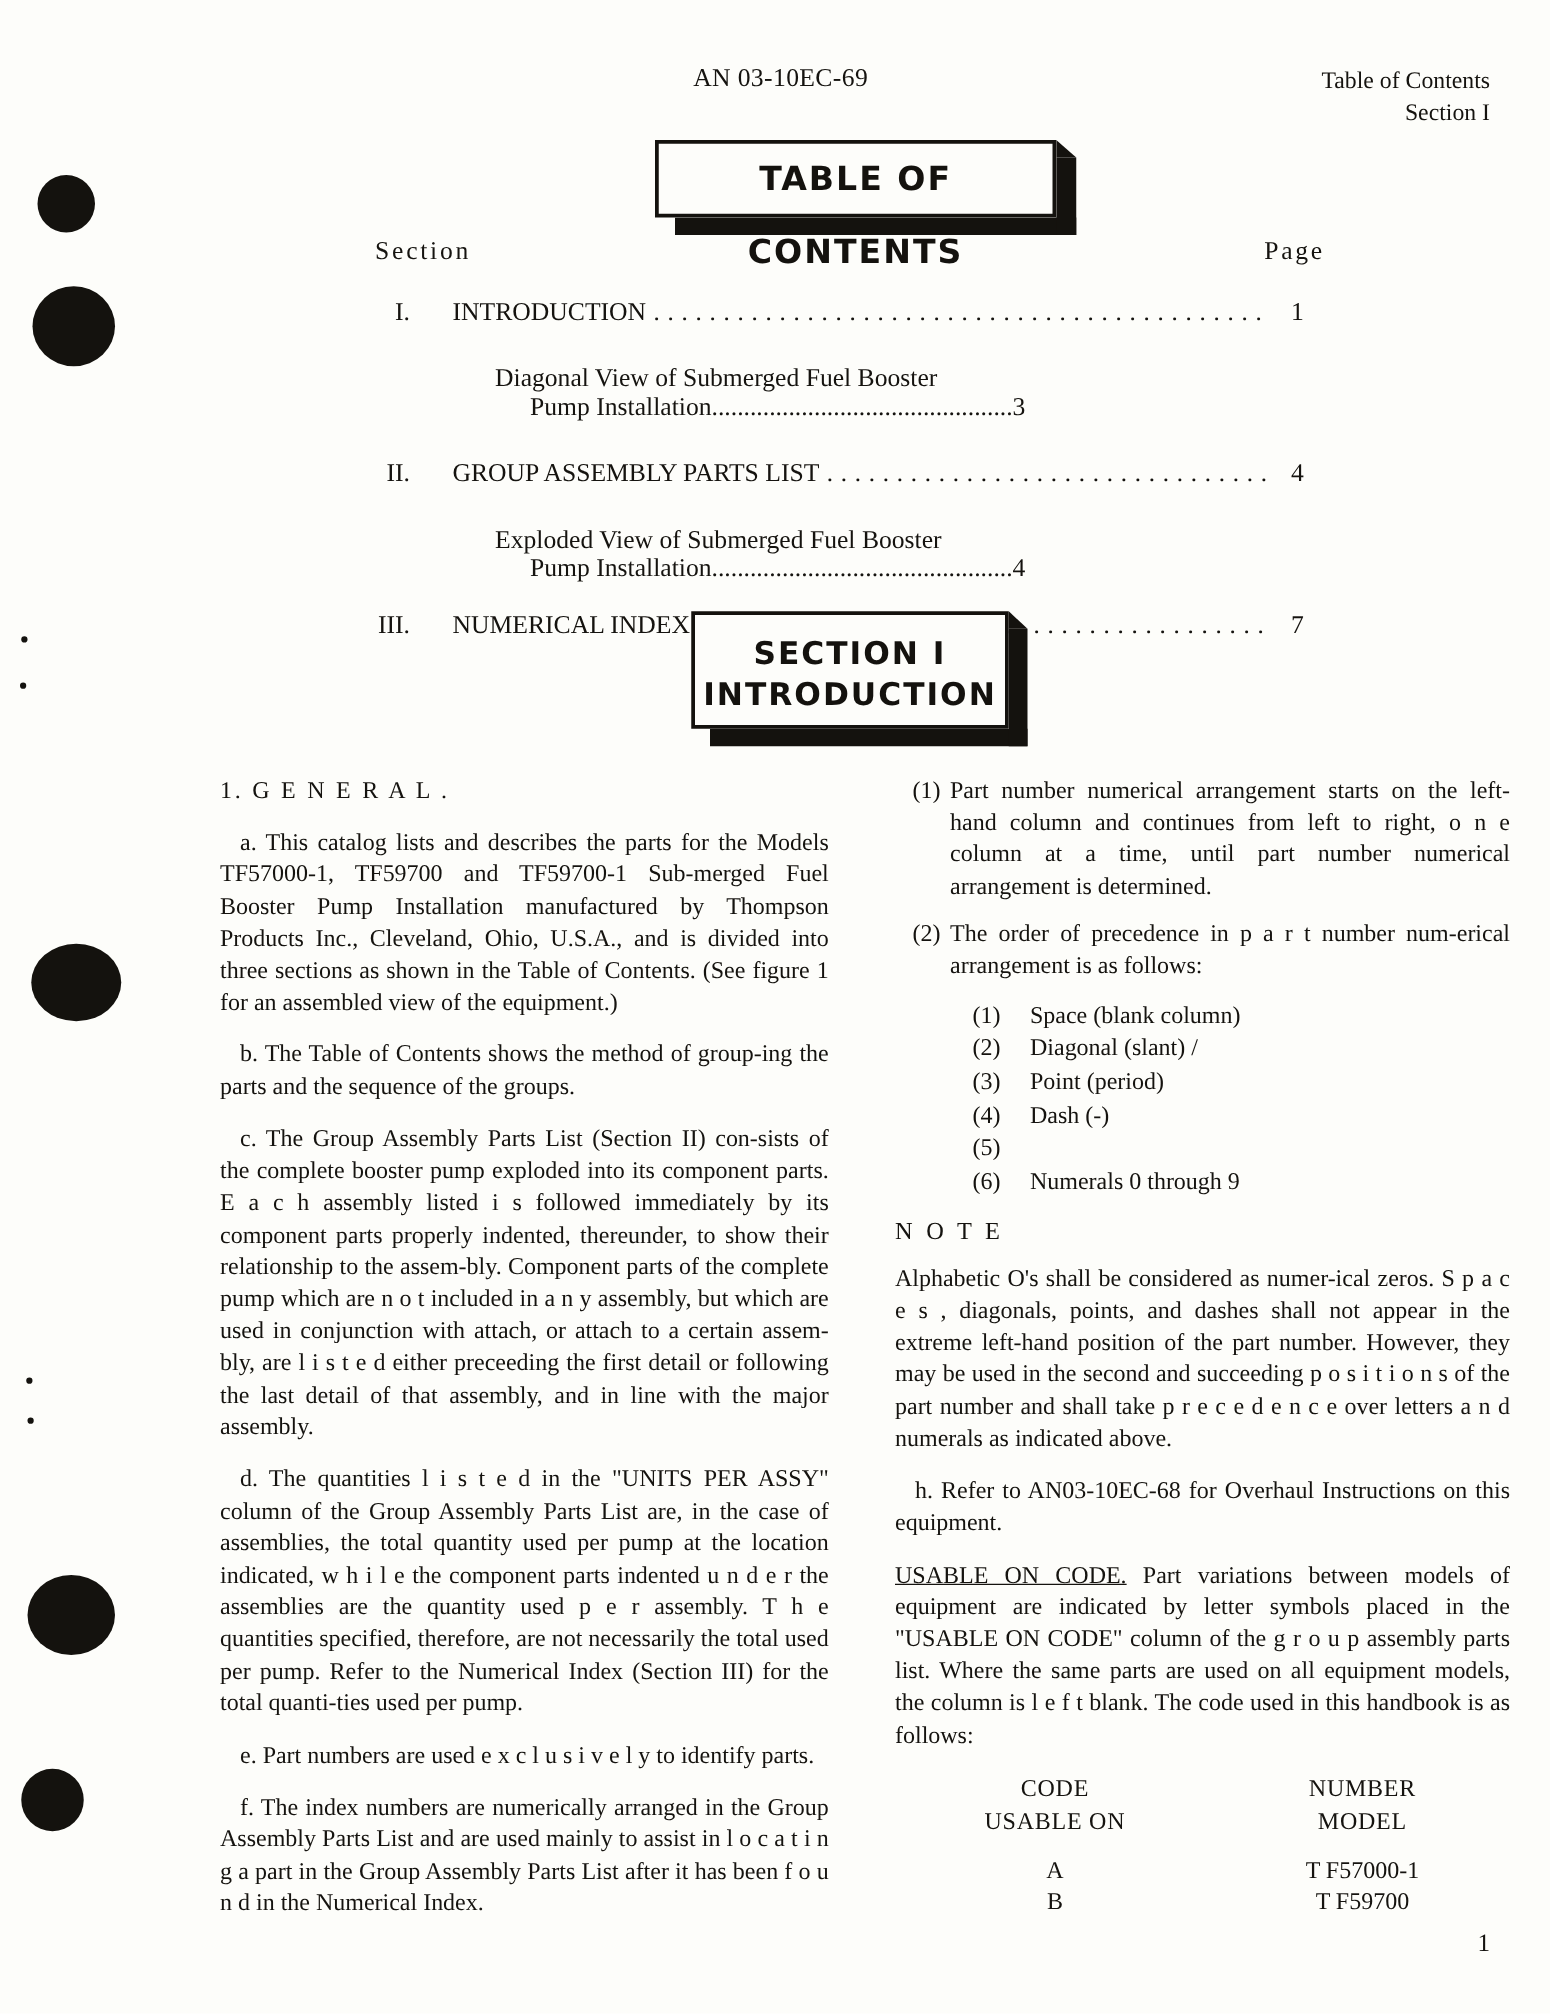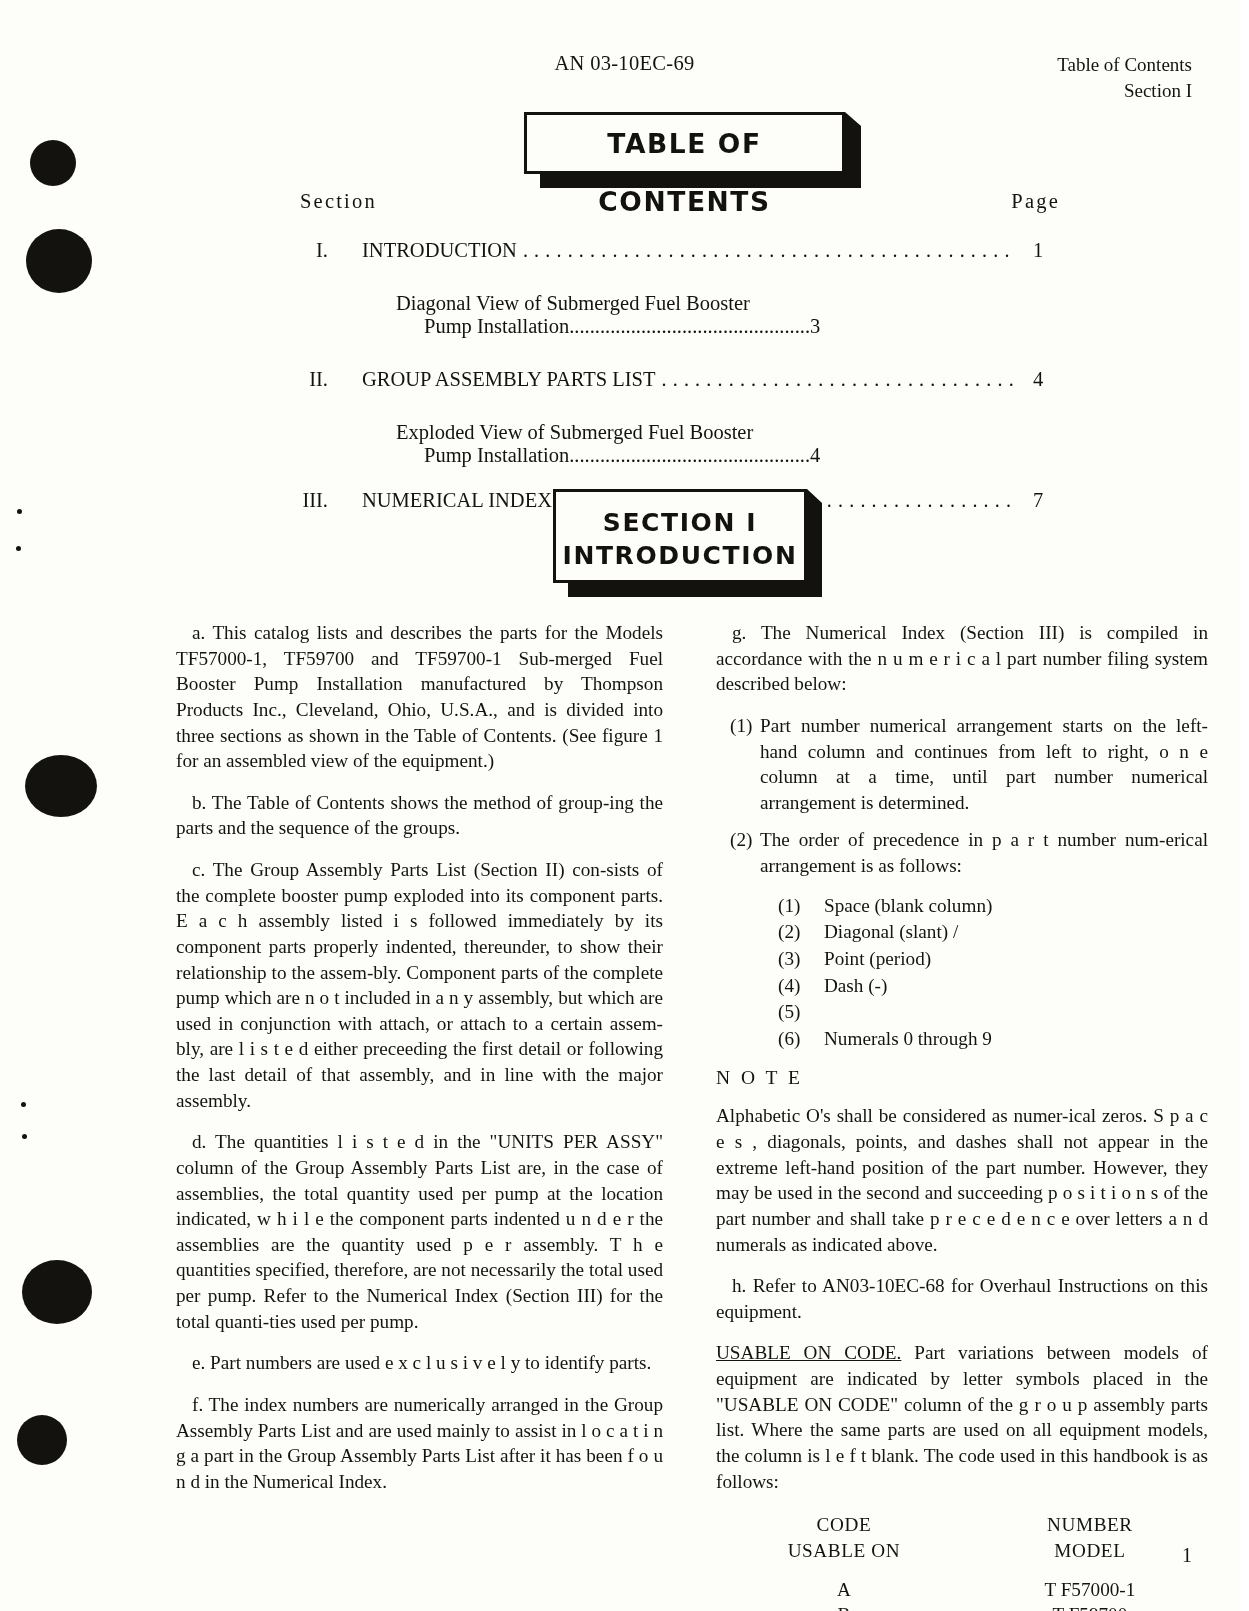--- a/index.html
+++ b/index.html
@@ -249,30 +249,30 @@
     <div class="banner-corner" id="sec-tri-tr"></div>
     <div class="banner" id="sec-banner">
       <div>SECTION  I</div>
       <div>INTRODUCTION</div>
     </div>
   </div>
 
   <div class="body">
 
     <div class="col col-left">
+      <p class="heading-sp">1.  G E N E R A L .</p>
       <p class="p-indent">a.   This catalog lists and describes the parts  for the Models TF57000-1,  TF59700 and TF59700-1 Sub-merged Fuel Booster Pump Installation manufactured by Thompson Products Inc.,  Cleveland, Ohio, U.S.A., and is divided into three sections as shown in the Table of Contents.  (See  figure  1  for  an  assembled view of the equipment.)</p>
       <p class="p-indent">b.  The Table of Contents shows the method of group-ing the parts and the sequence of the groups.</p>
       <p class="p-indent">c.  The Group Assembly Parts List (Section II) con-sists of the complete booster pump exploded into its component parts.  E a c h  assembly listed i s  followed immediately by its component parts properly indented, thereunder, to show their relationship to the assem-bly. Component parts of the complete pump which are n o t  included in a n y  assembly, but which are used in conjunction with attach, or attach to a certain assem-bly, are l i s t e d  either preceeding the first detail or following the last detail of that assembly, and in line with the major assembly.</p>
       <p class="p-indent">d.  The quantities l i s t e d  in  the "UNITS PER ASSY" column of the Group Assembly Parts List are, in the case of assemblies, the total quantity used per pump at the location indicated, w h i l e  the component parts indented u n d e r  the assemblies are the quantity used p e r assembly.  T h e  quantities specified, therefore, are not necessarily the total used per pump.  Refer to the Numerical Index (Section III) for the total quanti-ties used per pump.</p>
       <p class="p-indent">e.  Part numbers are used e x c l u s i v e l y to identify parts.</p>
       <p class="p-indent">f.  The index numbers are numerically arranged  in the Group Assembly Parts List and are used mainly to assist in l o c a t i n g  a part in the Group Assembly Parts List after it has been f o u n d in the Numerical Index.</p>
     </div>
 
     <div class="col col-right">
-      <p class="p-indent">g.  The Numerical Index (Section III) is compiled in accordance with the n u m e r i c a l part number filing system described below:</p>
 
       <ul class="numlist">
         <li>
           <span class="lbl">(1)</span>
           <span class="txt">Part number numerical arrangement starts on the left-hand column and continues from left to right, o n e  column at a time, until part number numerical arrangement is determined.</span>
         </li>
         <li class="no-gap">
           <span class="lbl">(2)</span>
           <span class="txt">The order of precedence in p a r t  number num-erical arrangement is as follows:</span>
         </li>

